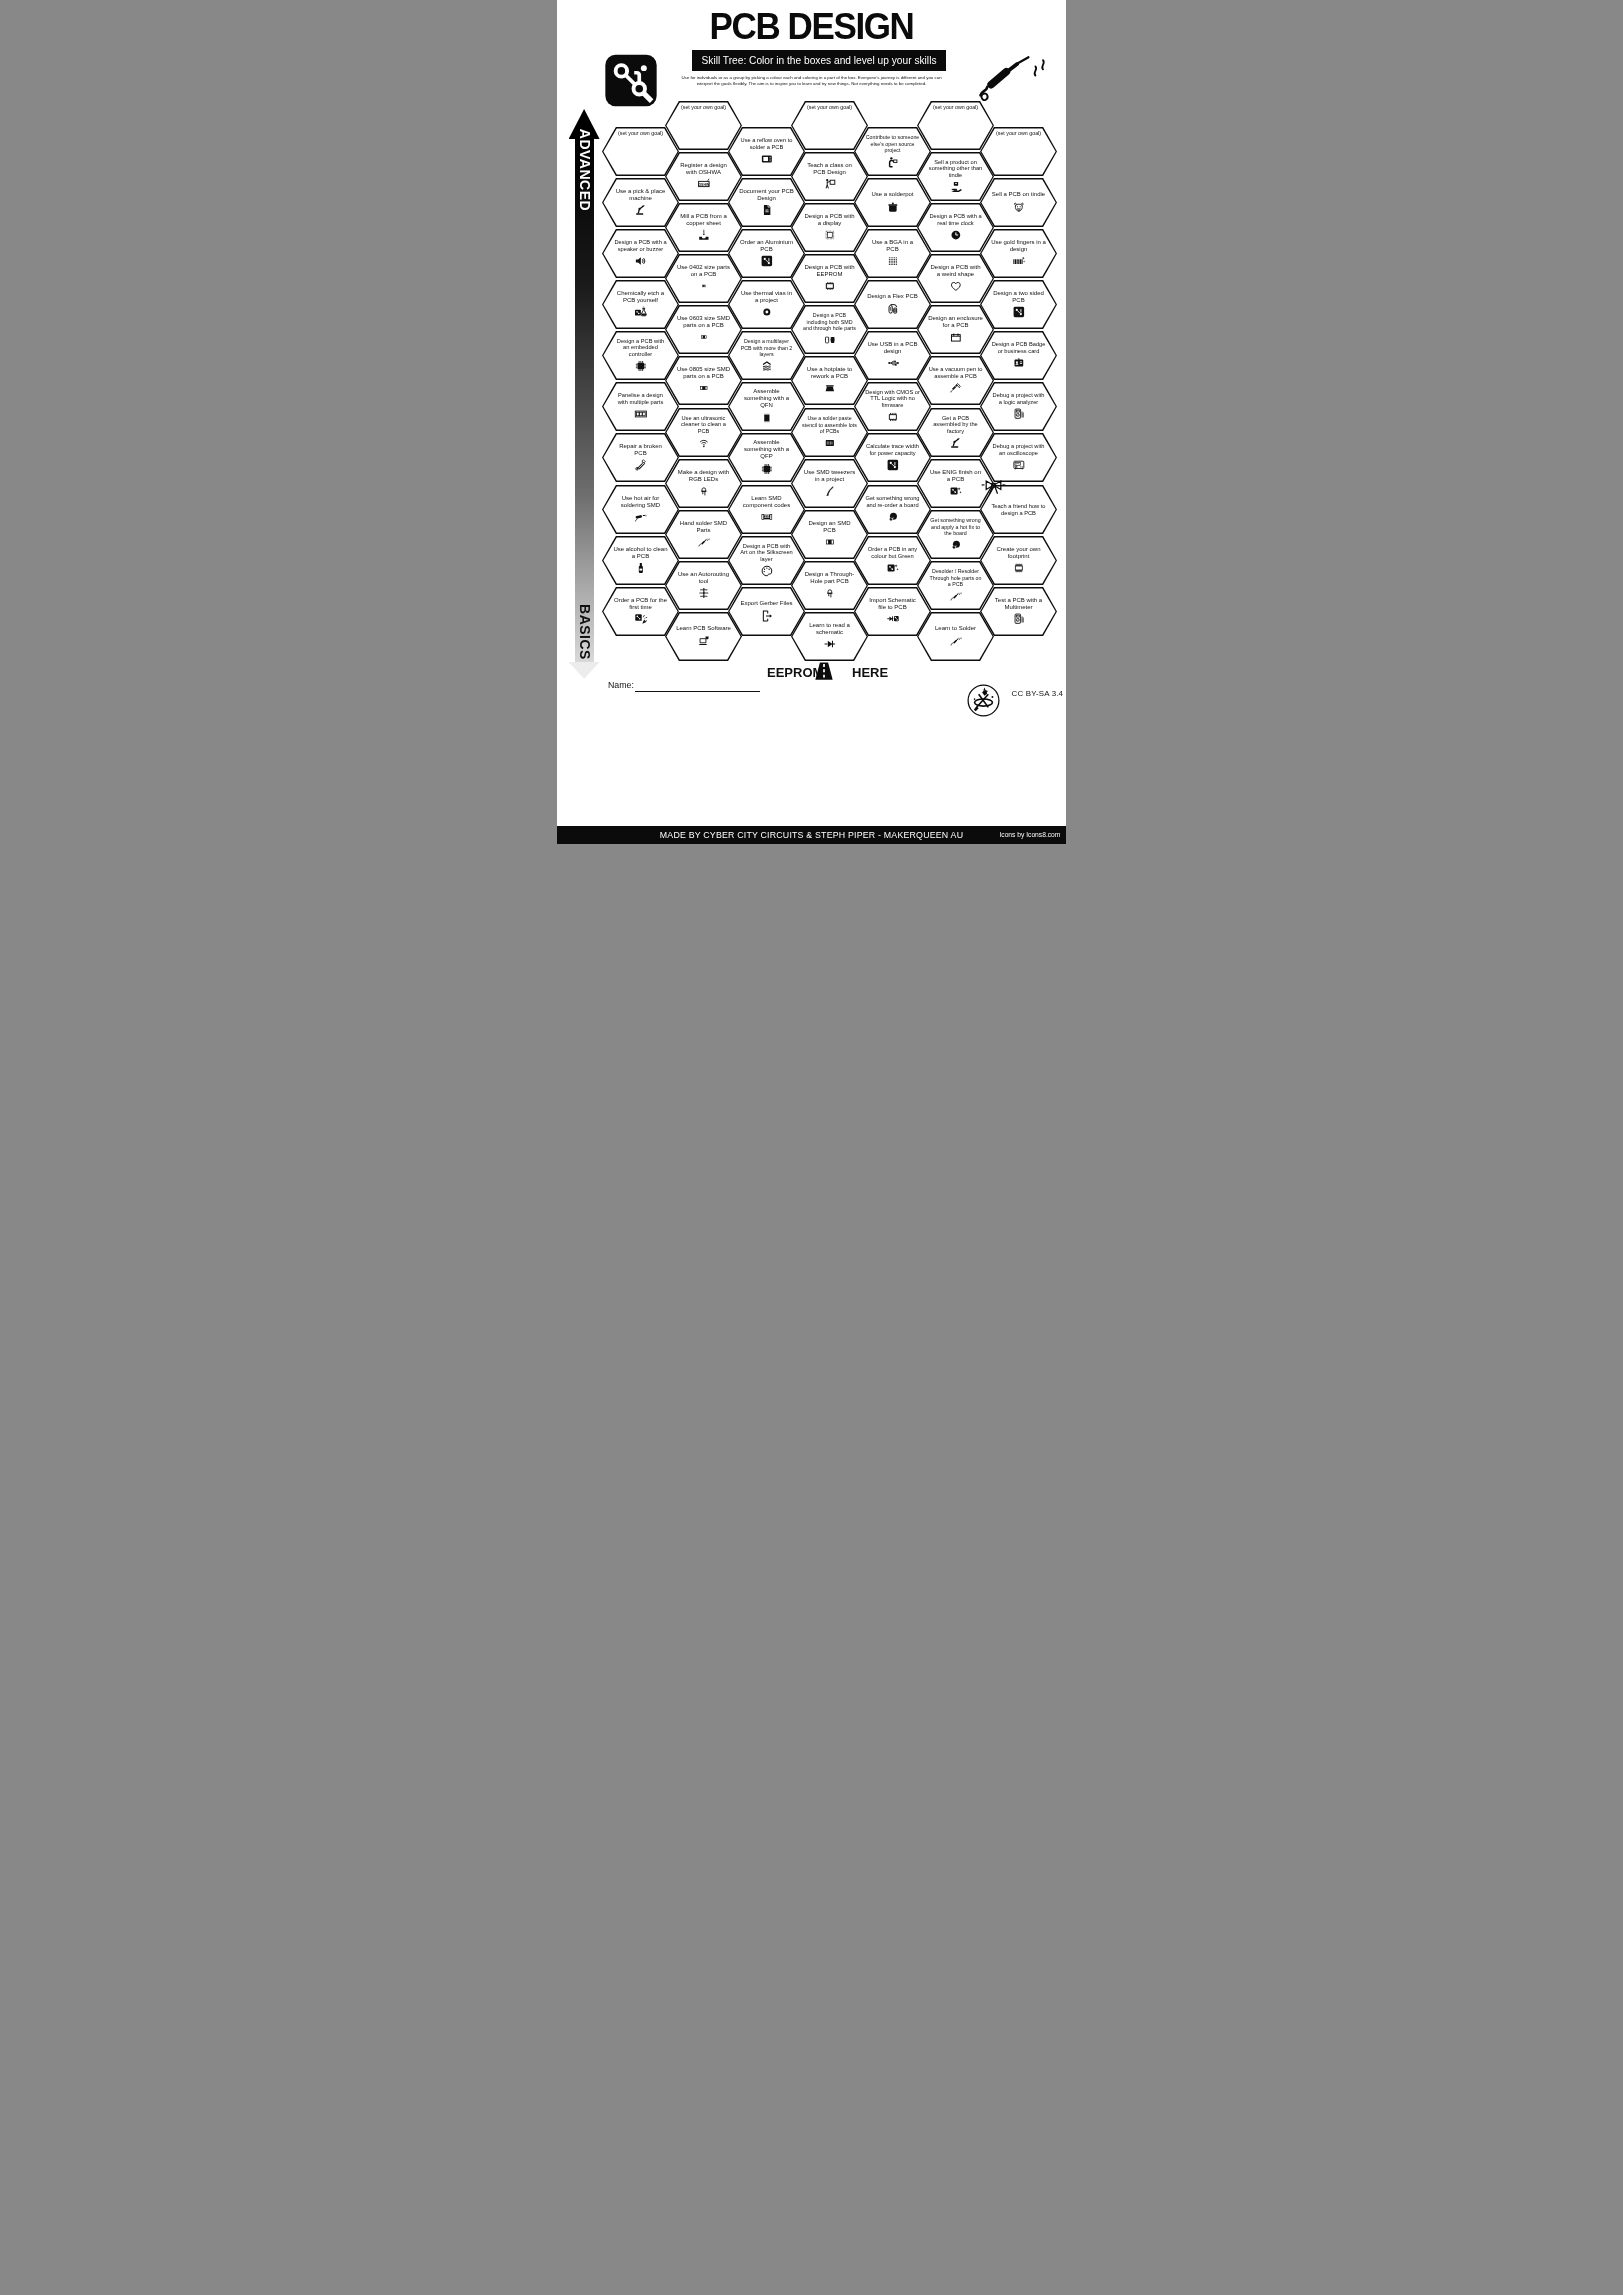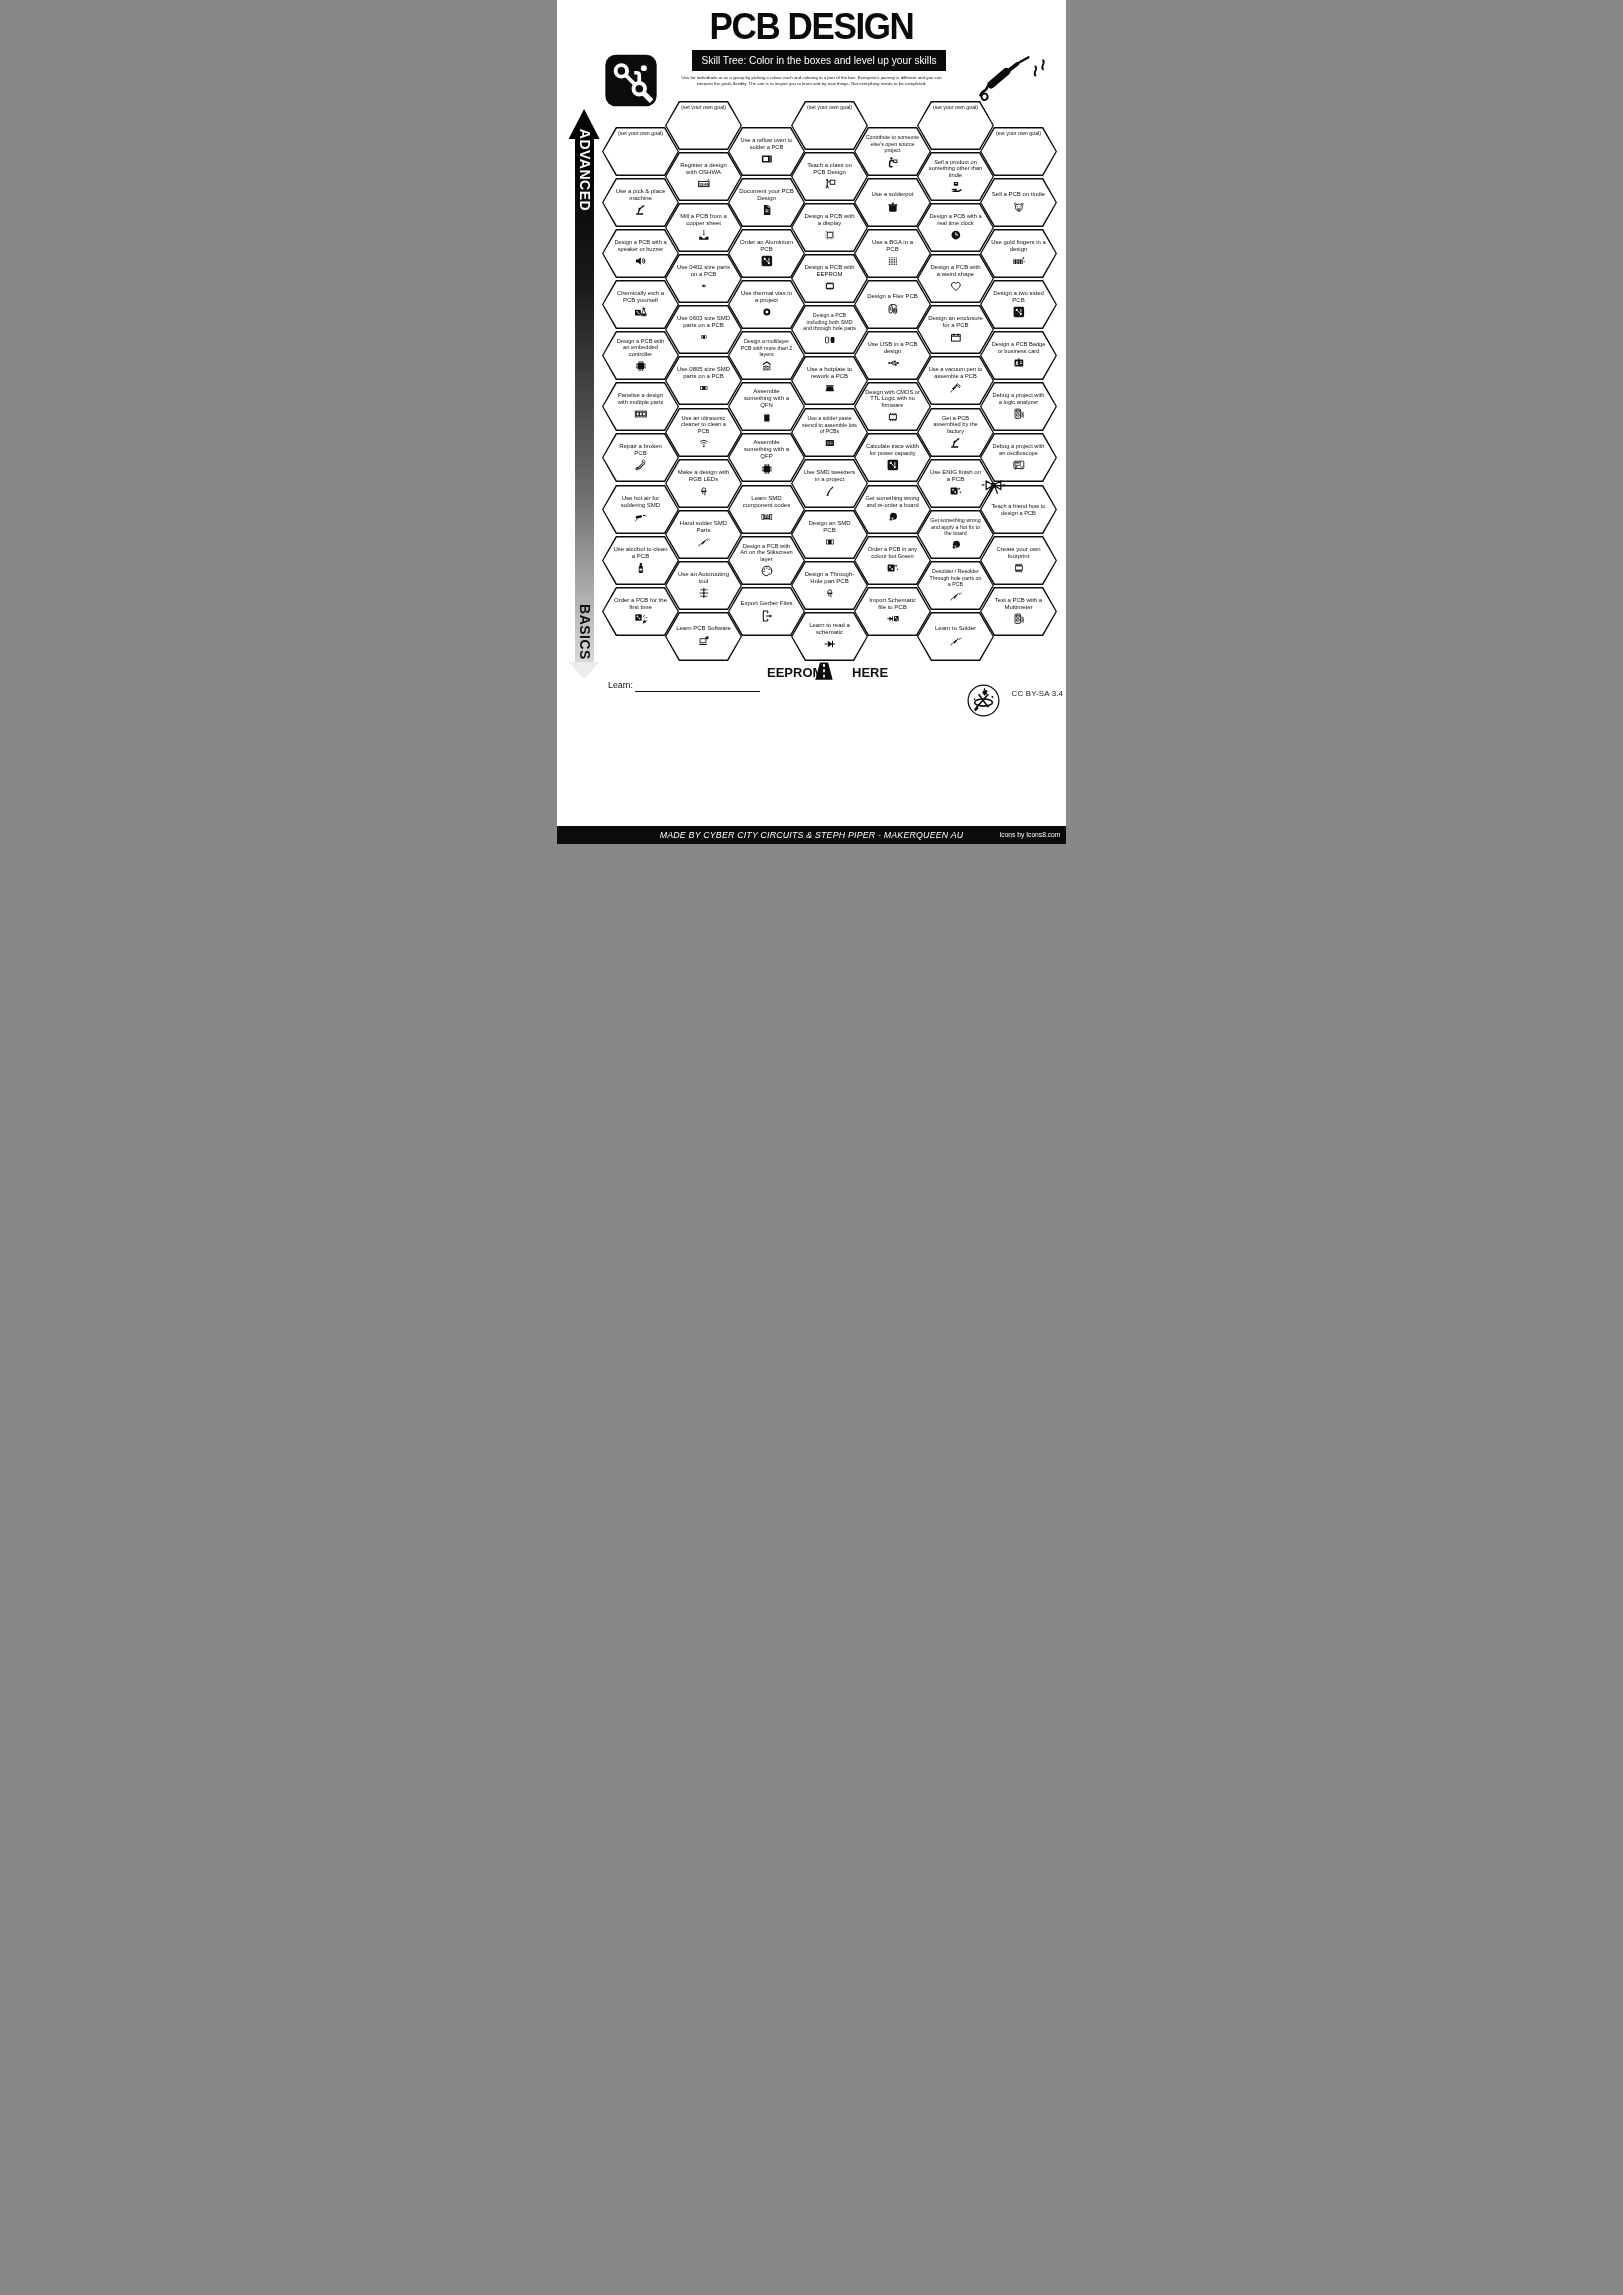--- a/index.html
+++ b/index.html
@@ -63,21 +63,21 @@
   #here-label{left:295px;}
   #road-icon{position:absolute;left:253px;top:661px;width:28px;height:20.4px;}
   #name-row{position:absolute;left:51px;top:680px;font-size:8.8px;}
   #name-line{position:absolute;left:78px;top:691px;width:125px;border-bottom:0.7px solid #111;height:0;}
   #license{position:absolute;right:2.8px;top:689px;font-size:7.9px;letter-spacing:0.2px;}
   #icons8-logo{position:absolute;left:410px;top:684px;width:33px;height:33px;z-index:5;}
   #footer-bar{
     position:absolute;left:0;bottom:0;width:100%;height:17.6px;background:#0b0b0b;z-index:4;
     display:flex;align-items:center;justify-content:center;
   }
-  #footer-bar .credit{color:#fff;font-size:8.8px;letter-spacing:0.2px;font-style:italic;}
+  #footer-bar .credit{color:#fff;font-size:8.8px;letter-spacing:0.2px;}
   #icons-credit{position:absolute;right:5.6px;top:4.6px;color:#fff;font-size:6.7px;}
   #bow-decoration{position:absolute;left:423px;top:476px;width:27px;height:23px;z-index:3;}
 </style>
 </head>
 <body>
 
 <div id="poster">
 
   <div id="title">PCB DESIGN</div>
   <div id="subtitle-bar">
@@ -979,21 +979,21 @@
 
   <div id="start-label">EEPROM</div>
   <div id="road-icon">
     <svg viewBox="0 0 24 20" width="28" height="20.4">
       <path d="M8 1.5h8l4.5 17h-17z" fill="#0b0b0b"></path>
       <path d="M12 3v2.8m0 2.4V11m0 2.4v2.8" stroke="#fff" stroke-width="1.7"></path>
     </svg>
   </div>
   <div id="here-label">HERE</div>
 
-  <div id="name-row">Learn:</div>
+  <div id="name-row">Name:</div>
   <div id="name-line"></div>
 
   <div id="license">CC BY-SA 3.4</div>
   <div id="icons8-logo">
     <svg viewBox="0 0 24 24" width="33" height="33">
       <circle cx="12" cy="12" r="11.2" fill="#fff" stroke="#0b0b0b" stroke-width="0.9"></circle>
       <g fill="none" stroke="#0b0b0b" stroke-width="1.2">
         <path d="M6.5 17.5L15.5 7.5"></path>
         <path d="M8.5 7.5l7 9.5"></path>
         <ellipse cx="12" cy="13.5" rx="6.5" ry="2.6"></ellipse>

